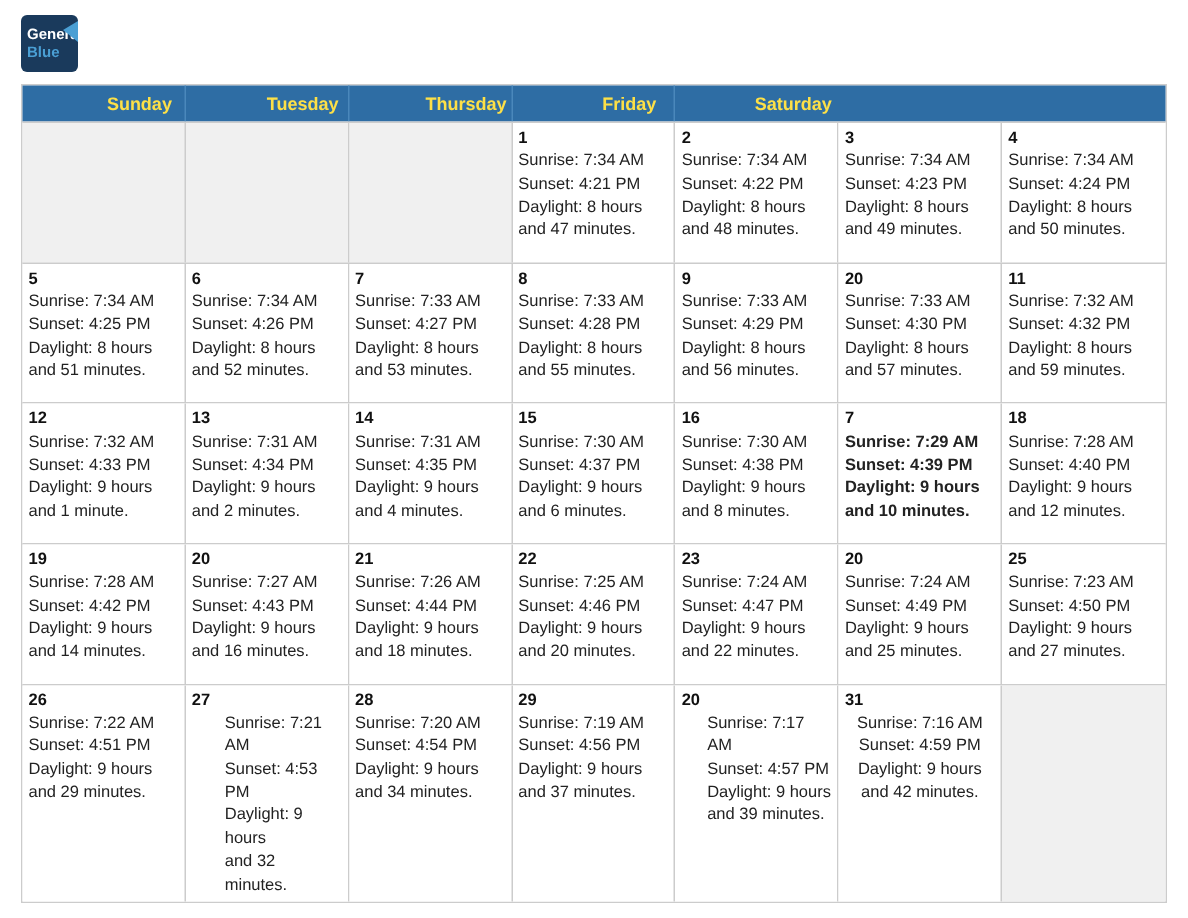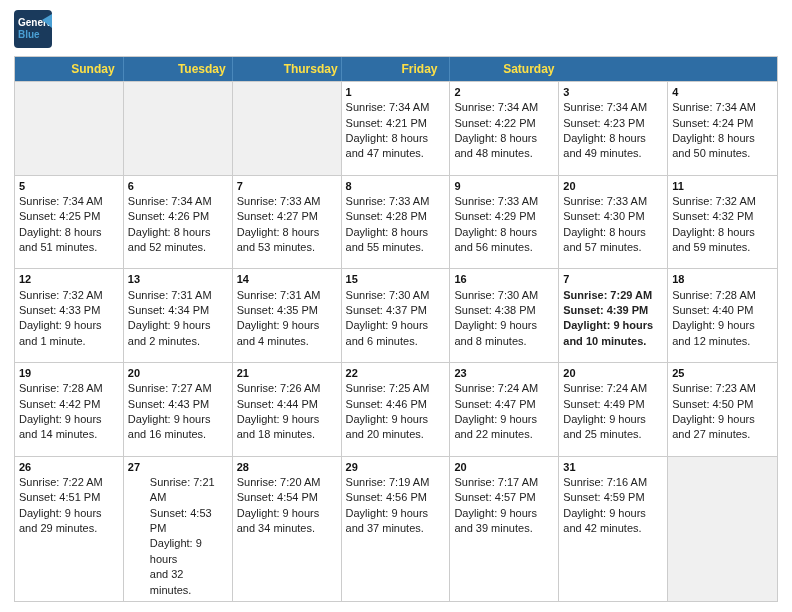--- a/index.html
+++ b/index.html
@@ -337,28 +337,28 @@
           </div>
           <div class="cal-cell">
             <span class="day-num">29</span>
             <div class="cell-text" style="white-space: pre-line;">Sunrise: 7:19 AM
 Sunset: 4:56 PM
 Daylight: 9 hours
 and 37 minutes.</div>
           </div>
           <div class="cal-cell">
             <span class="day-num">20</span>
-            <div class="cell-text" style="white-space: pre-line;">Sunrise: 7:17 AM
+            <div class="cell-text" style="white-space: pre-line; margin-left: 17px;">Sunrise: 7:17 AM
 Sunset: 4:57 PM
 Daylight: 9 hours
 and 39 minutes.</div>
           </div>
           <div class="cal-cell">
             <span class="day-num">31</span>
-            <div class="cell-text" style="white-space: pre-line;">Sunrise: 7:16 AM
+            <div class="cell-text" style="white-space: pre-line; text-align: center;">Sunrise: 7:16 AM
 Sunset: 4:59 PM
 Daylight: 9 hours
 and 42 minutes.</div>
           </div>
           <div class="cal-cell empty shaded"></div>
         </div>
       </div>
   </div>
 </div>
 

